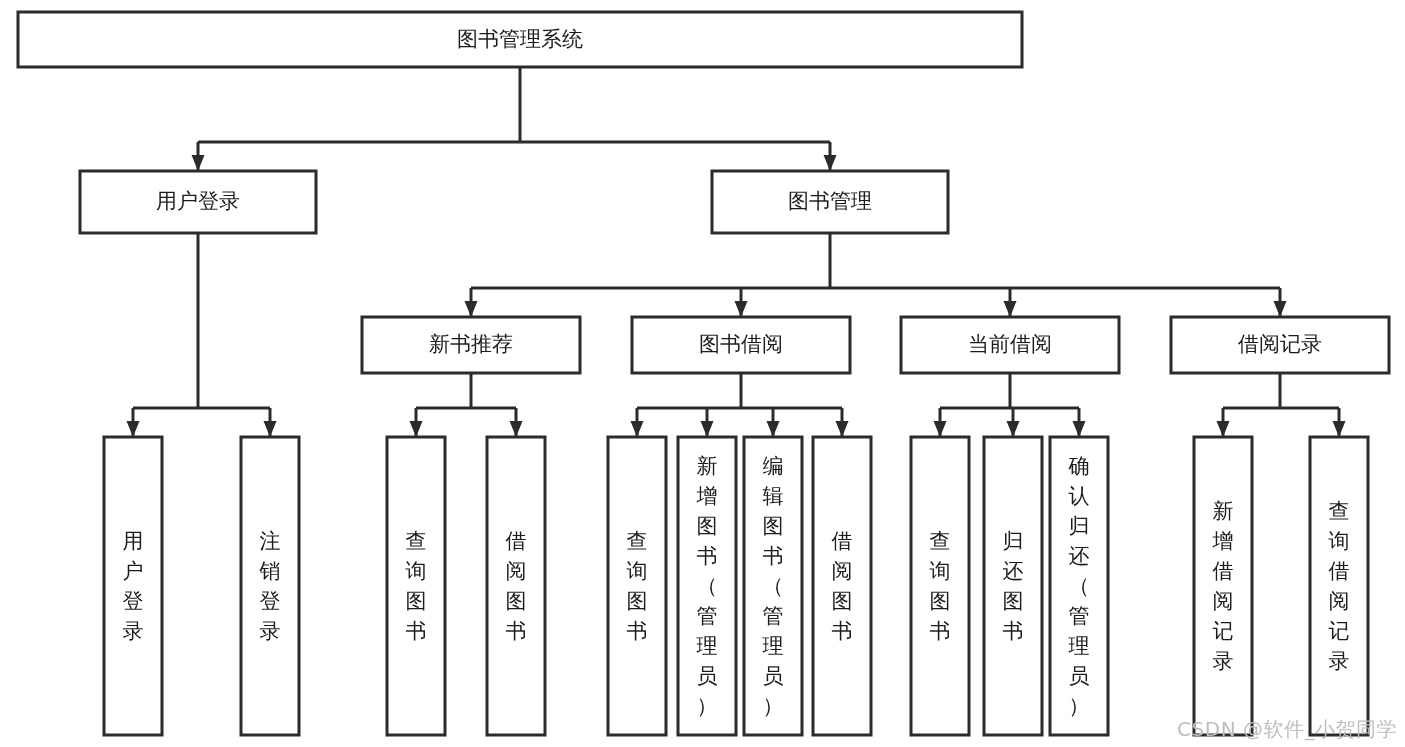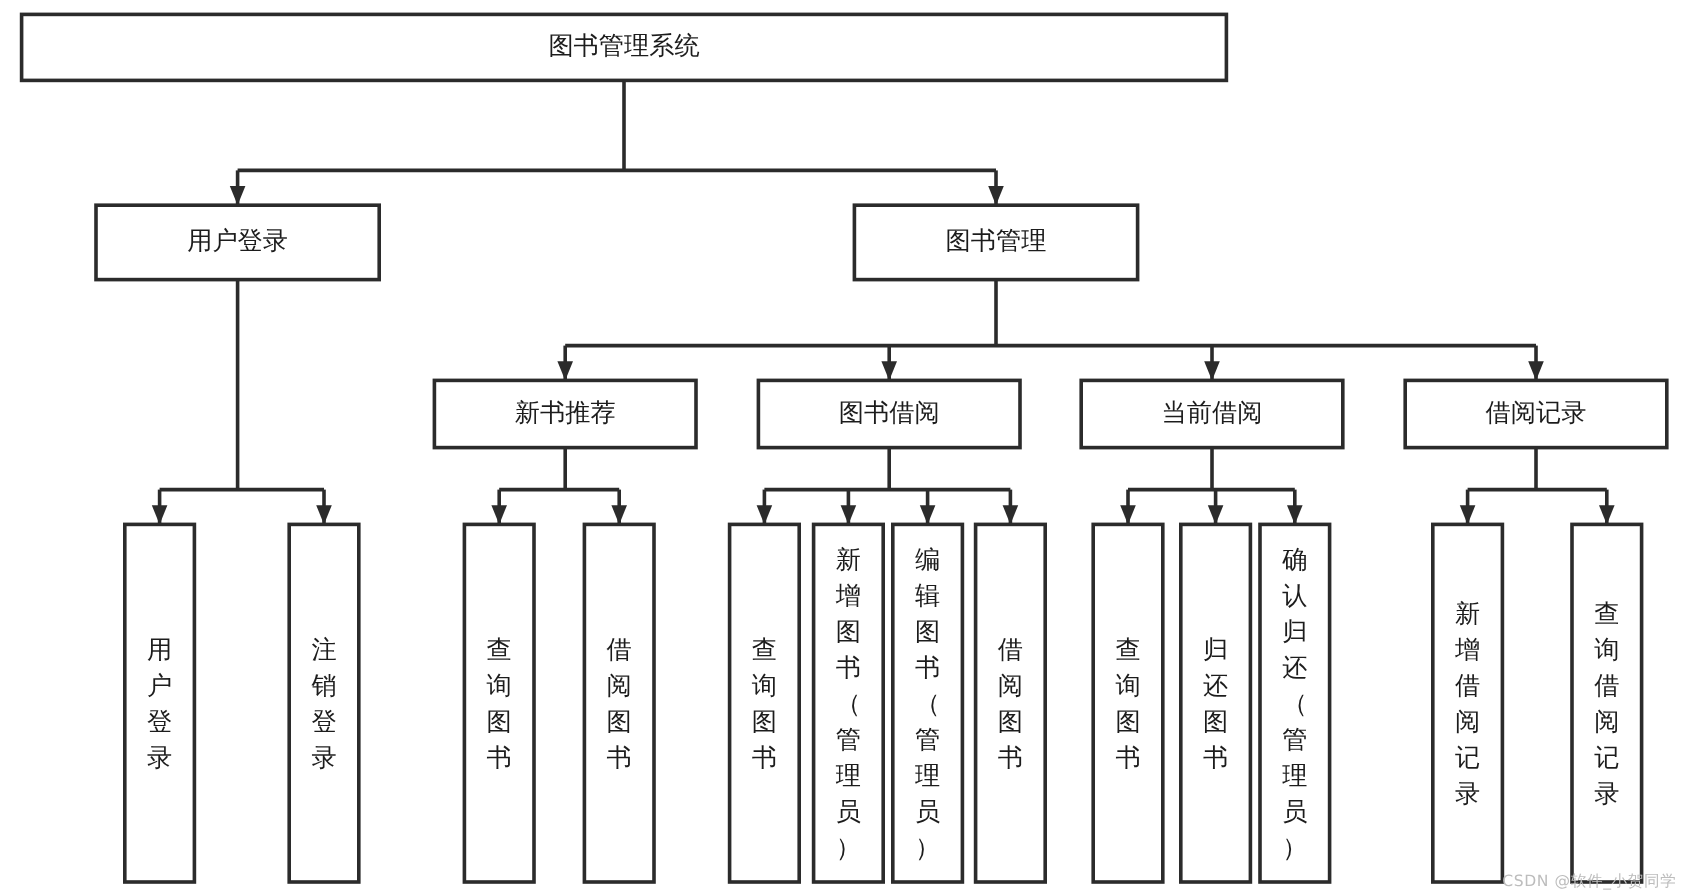--- a/index.html
+++ b/index.html
@@ -52,21 +52,21 @@
     font-size: 21px;
     text-anchor: middle;
     dominant-baseline: middle;
     white-space: pre;
   }
   .watermark-text {
     position: absolute;
     right: 8px;
     bottom: 4px;
     font-family: "DejaVu Sans", "Liberation Sans", sans-serif;
-    font-size: 13px;
+    font-size: 20px;
     color: #bdbdbd;
     letter-spacing: 0.5px;
     user-select: none;
     pointer-events: none;
     white-space: nowrap;
   }
 </style>
 </head>
 <body>
 

